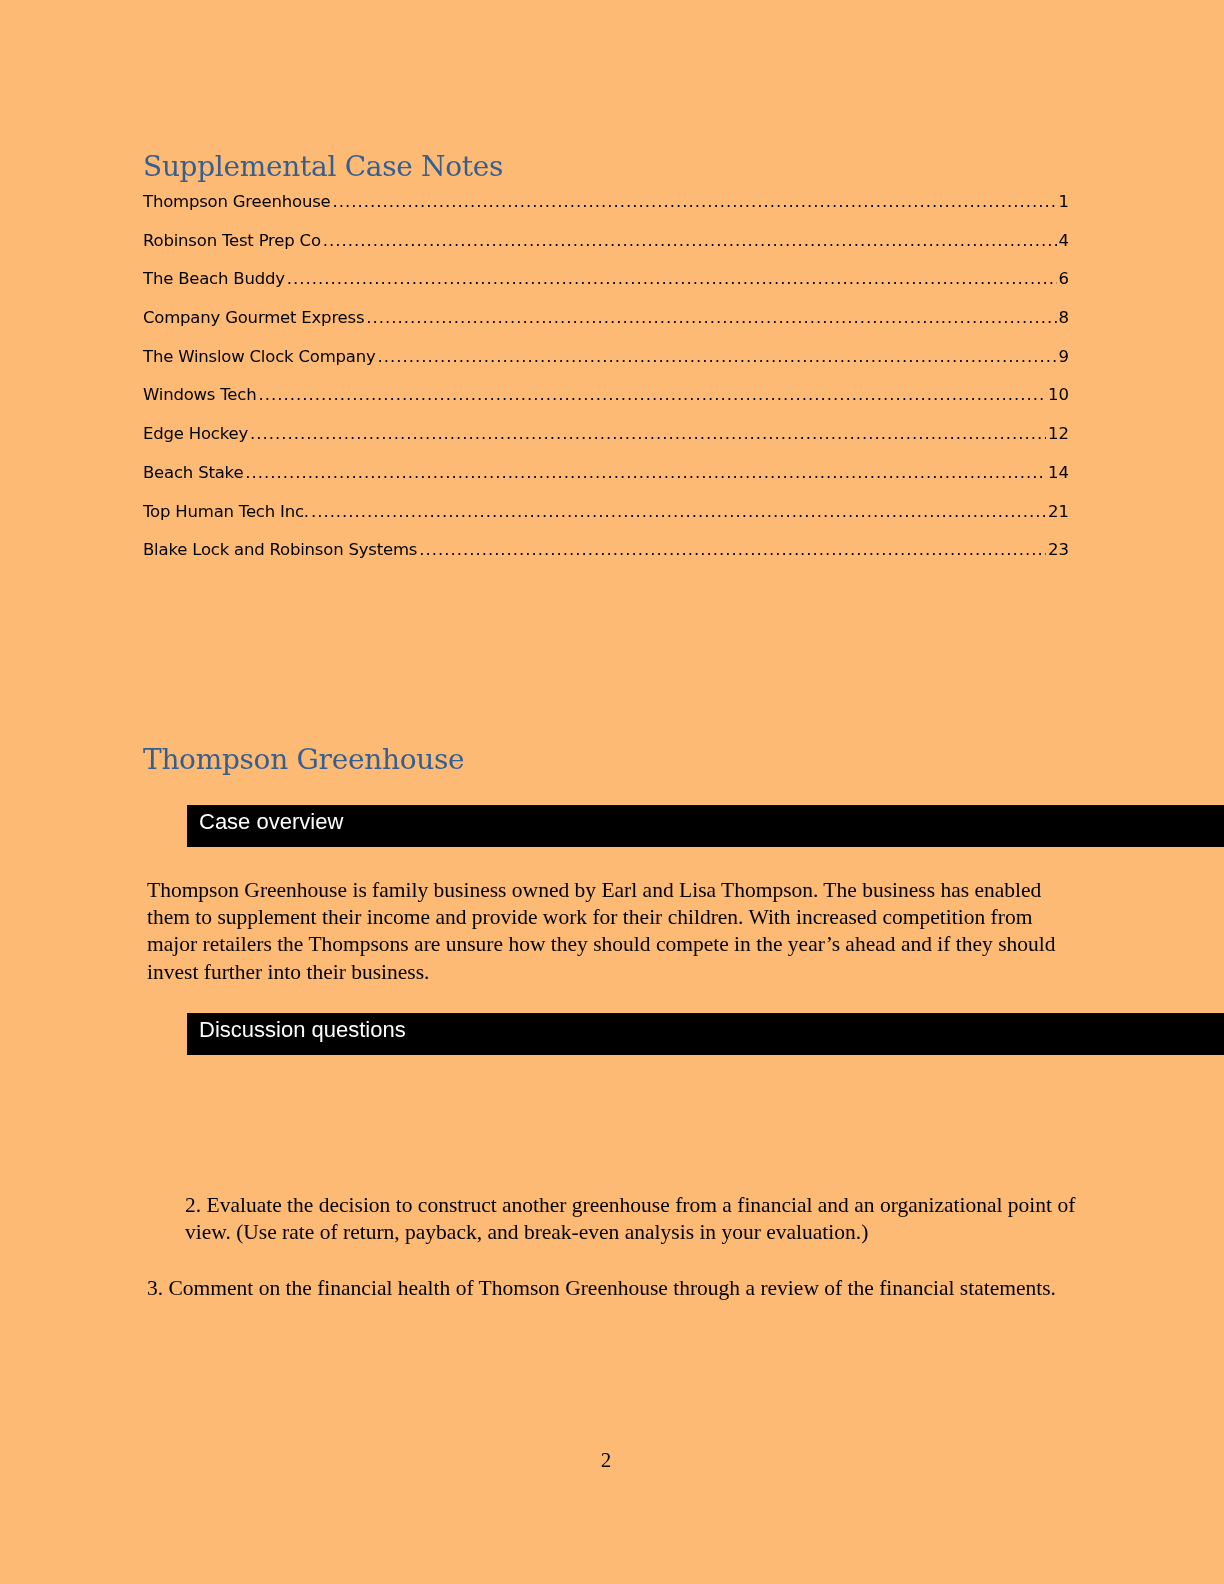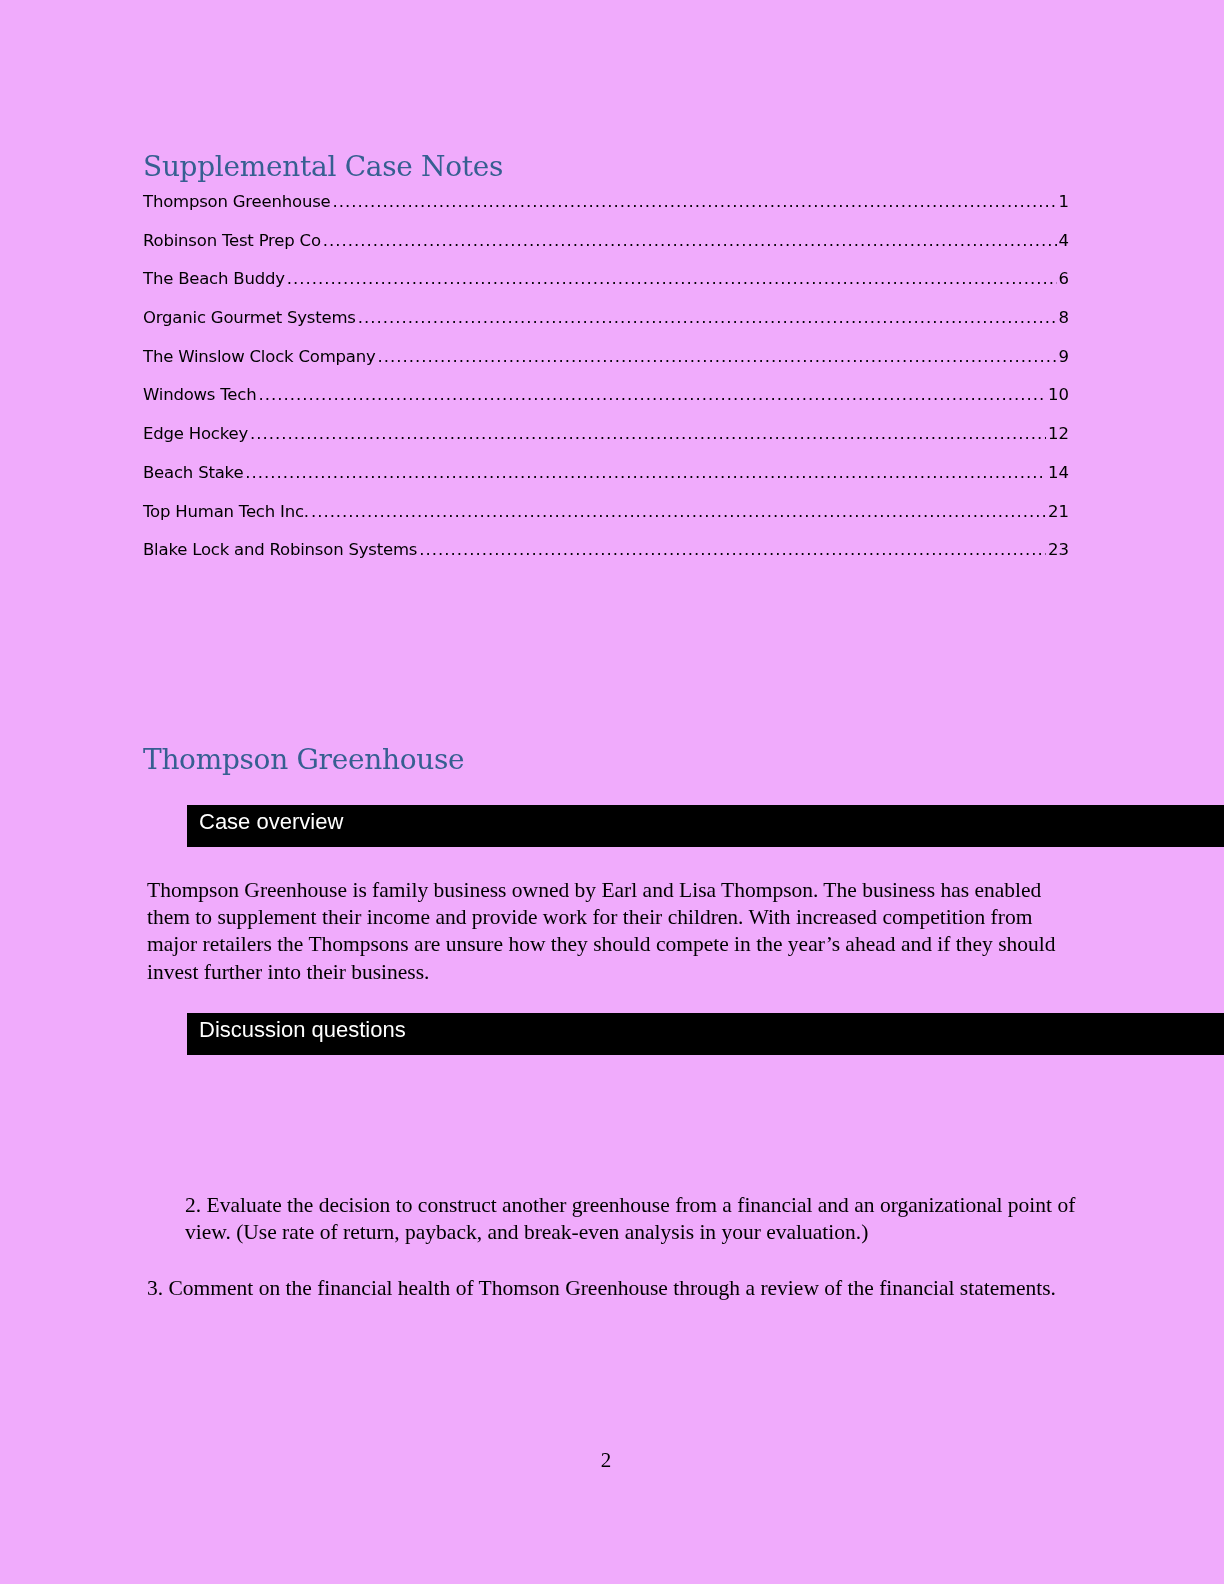--- a/index.html
+++ b/index.html
@@ -12,21 +12,21 @@
       height: 1584px;
       position: relative;
       overflow: hidden;
       color: #000;
     }
     .page {
       position: absolute;
       left: 0; top: 0;
       width: 1224px;
       height: 1584px;
-      background: #f0abfc;
+      background: #fdba74;
     }
     .heading {
       position: absolute;
       left: 143px;
       font-family: "DejaVu Serif", "Liberation Serif", serif;
       color: #365f91;
       font-size: 28px;
       font-weight: normal;
       margin: 0;
       letter-spacing: -0.3px;
@@ -136,21 +136,21 @@
       </li>
     <li>
         <a class="toc-entry">
       <span class="toc-label">The Beach Buddy</span>
       <span class="toc-leader"></span>
       <span class="toc-page">6</span>
     </a>
       </li>
     <li>
         <a class="toc-entry">
-      <span class="toc-label">Organic Gourmet Systems</span>
+      <span class="toc-label">Company Gourmet Express</span>
       <span class="toc-leader"></span>
       <span class="toc-page">8</span>
     </a>
       </li>
     <li>
         <a class="toc-entry">
       <span class="toc-label">The Winslow Clock Company</span>
       <span class="toc-leader"></span>
       <span class="toc-page">9</span>
     </a>

